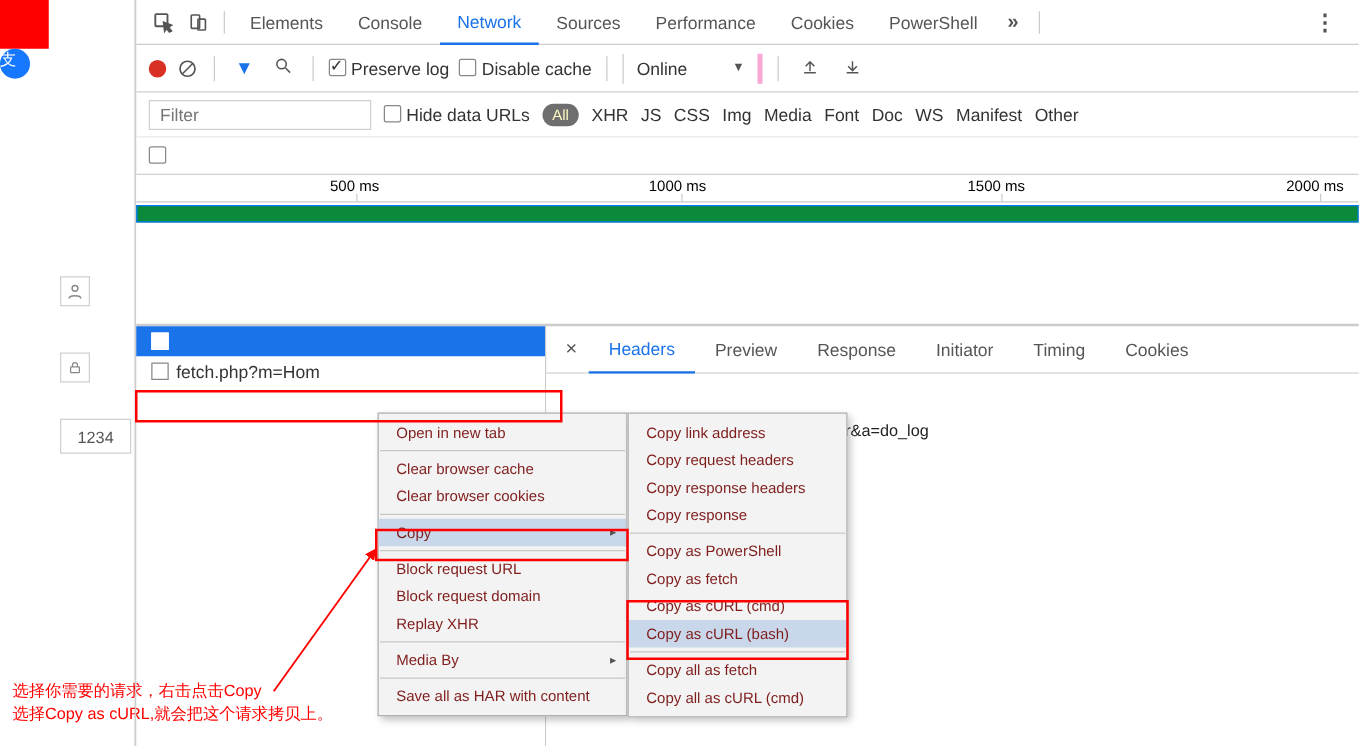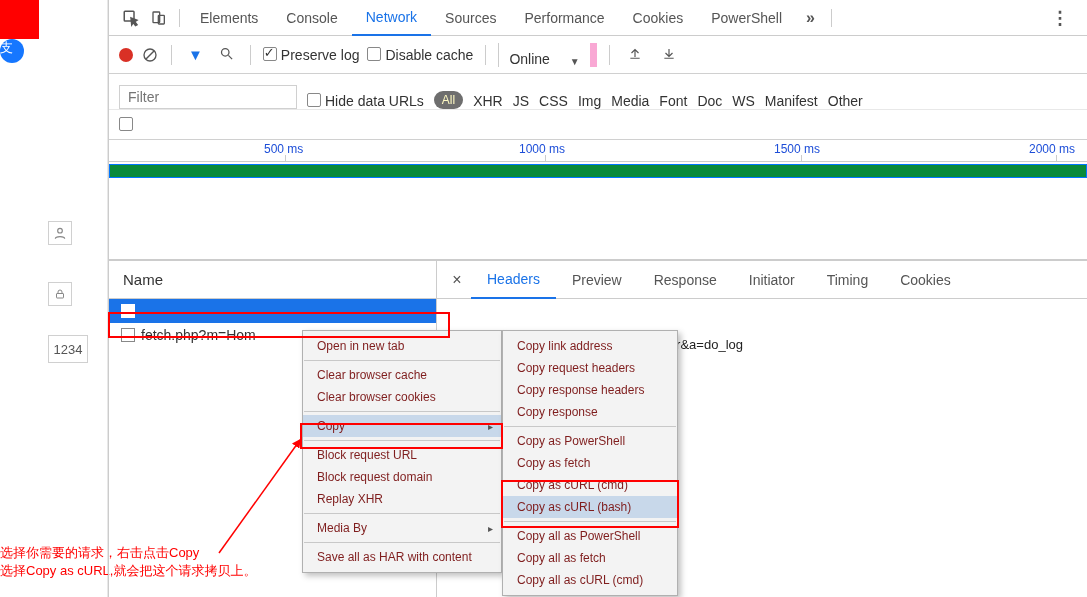--- a/index.html
+++ b/index.html
@@ -1,21 +1,21 @@
 <!DOCTYPE html>
 <html><head>
 <meta charset="utf-8">
 <style>
 *{box-sizing:border-box;margin:0;padding:0;font-family:"Segoe UI",Arial,sans-serif}
 body{background:#fff;width:1087px;height:597px;overflow:hidden;position:relative}
 .leftcol{position:absolute;left:0;top:0;width:108px;height:597px;border-right:1px solid #e8e8e8;background:#fff}
 .left-item{position:absolute;border:1px solid #d0d0d0;background:#fff;display:flex;align-items:center;justify-content:center;font-size:13px;color:#555}
 .left-avatar{left:48px;top:221px;width:24px;height:24px}
 .left-lock{left:48px;top:282px;width:24px;height:24px}
-.left-1234{left:48px;top:335px;width:40px;height:28px}
+.left-1234{left:48px;top:335px;width:57px;height:28px}
 .left-red{left:42px;top:427px;width:39px;height:39px;background:#ff0000;border:none}
 .left-ali{left:48px;top:513px;width:24px;height:24px;border-radius:50%;background:#1677ff;color:#fff;border:none;font-size:13px}
 .annot{position:absolute;font-size:13px;color:#ff0000;line-height:18px}
 
 .dev{position:absolute;left:108px;top:0;right:0;bottom:0;border-left:1px solid #ccc}
 
 .tabstrip{height:36px;border-bottom:1px solid #ccc;display:flex;align-items:center;padding:0 8px;font-size:14px;color:#555}
 .tab-icon{width:28px;height:26px;display:flex;align-items:center;justify-content:center;cursor:pointer;color:#555}
 .tab-sep{width:1px;height:18px;background:#ccc;margin:0 6px}
 .tab{padding:0 14px;height:35px;display:flex;align-items:center;cursor:pointer}
@@ -24,32 +24,32 @@
 .tab-kebab{padding:0 10px;font-size:18px;font-weight:bold;margin-left:auto}
 
 .toolbar{height:38px;border-bottom:1px solid #d0d0d0;display:flex;align-items:center;padding:0 10px;font-size:14px;color:#333;gap:8px}
 .rec{width:14px;height:14px;border-radius:50%;background:#d93025}
 .nosign{width:18px;height:18px;display:flex;align-items:center;justify-content:center}
 .funnel{color:#1a73e8;font-size:15px;padding:0 4px}
 .mag{font-size:15px;padding:0 4px}
 .vline{width:1px;height:20px;background:#ccc;margin:0 4px}
 .cbx{width:14px;height:14px;border:1px solid #888;border-radius:2px;display:inline-block;position:relative;top:1px;margin-right:4px;background:#fff}
 .cbx.checked::after{content:"✓";position:absolute;left:0;top:-3px;font-size:13px;color:#333}
-.select{display:flex;align-items:flex-end;gap:20px;padding:0 10px;height:24px;border-left:1px solid #ccc;border-right:7px solid #f9a8d4}
+.select{display:flex;align-items:center;gap:36px;padding:0 10px;height:24px;border-left:1px solid #ccc;border-right:4px solid #f9a8d4}
 .arrow-down{font-size:10px;color:#555}
 
-.filterbar{height:36px;border-bottom:1px solid #e8e8e8;display:flex;align-items:flex-end;padding:0 10px;font-size:14px;color:#333;gap:10px}
+.filterbar{height:36px;border-bottom:1px solid #e8e8e8;display:flex;align-items:center;padding:0 10px;font-size:14px;color:#333;gap:10px}
 .filter-input{width:178px;height:24px;border:1px solid #d0d0d0;font-size:14px;padding:0 8px;color:#888;background:#fff}
 .pill{background:#6e6e6e;color:#fef9c3;border-radius:9px;padding:2px 8px;font-size:12px}
 .ftype{cursor:pointer}
 
 .samesite{height:30px;display:flex;align-items:center;padding:0 10px;font-size:14px;color:#333;border-bottom:1px solid #d0d0d0}
 
 .timeline{height:120px;border-bottom:1px solid #ccc;position:relative;background:#fff}
-.tl-ticks{height:22px;border-bottom:1px solid #ccc;position:relative;font-size:12px;color:#1d4ed8}
+.tl-ticks{height:22px;border-bottom:1px solid #ccc;position:relative;font-size:12px;color:#000000}
 .tl-tick{position:absolute;top:2px}
 .tl-tickline{position:absolute;top:15px;width:1px;height:6px;background:#ccc}
 .tl-bar{position:absolute;left:0;right:0;top:24px;height:14px;background:#0a8a3a;border:1px solid #0077ff}
 
 .splitpane{position:absolute;left:0;right:0;top:260px;bottom:0;display:flex;border-top:1px solid #ccc}
 .name-col{width:328px;border-right:1px solid #ccc;display:flex;flex-direction:column}
 .name-head{height:38px;display:flex;align-items:center;padding:0 14px;font-size:15px;color:#333;border-bottom:1px solid #ccc}
 .name-list{flex:1;font-size:14px;color:#333}
 .name-row{height:24px;display:flex;align-items:center;padding:0 12px;gap:6px}
 .name-row.sel{background:#1a73e8;color:#fff}
@@ -89,21 +89,21 @@
   <div class="left-item left-lock">
       <svg width="12" height="12" viewBox="0 0 24 24" fill="none" stroke="#888" stroke-width="2">
         <rect x="5" y="11" width="14" height="9" rx="1"></rect>
         <path d="M8 11V8a4 4 0 0 1 8 0v3"></path>
       </svg>
     </div>
   <div class="left-item left-1234">1234</div>
   <div class="left-red"></div>
   <div class="left-ali">支</div>
 </div>
-<div class="annot" style="left:0;top:544px">
+<div class="annot" style="left:10px;top:544px">
   <div>选择你需要的请求，右击点击Copy</div>
   <div>选择Copy as cURL,就会把这个请求拷贝上。</div>
 </div>
 <svg class="arrow-svg" width="100" height="120">
   <defs>
       <marker id="ah" markerWidth="6" markerHeight="6" refX="5" refY="3" orient="auto">
         <path d="M0,0 L6,3 L0,6 Z" fill="#ff0000"></path>
       </marker>
     </defs>
   <line x1="5" y1="115" x2="86" y2="2" stroke="#ff0000" stroke-width="1.5" marker-end="url(#ah)"></line>
@@ -197,21 +197,20 @@
       <span class="tl-tick" style="left:665px">1500 ms</span>
       <span class="tl-tickline" style="left:692px"></span>
       <span class="tl-tick" style="left:920px">2000 ms</span>
       <span class="tl-tickline" style="left:947px"></span>
     </div>
     <div class="tl-bar"></div>
   </div>
 
   <div class="splitpane">
     <div class="name-col">
-      <div class="name-head">Name</div>
       <div class="name-list">
         <div class="name-row sel">
             <span class="doc-icon"></span>
           </div>
         <div class="name-row">
             <span class="doc-icon"></span>
             <span>fetch.php?m=Hom</span>
           </div>
       </div>
     </div>
@@ -261,20 +260,19 @@
   <div class="ctx-item">Copy link address</div>
   <div class="ctx-item">Copy request headers</div>
   <div class="ctx-item">Copy response headers</div>
   <div class="ctx-item">Copy response</div>
   <div class="ctx-sep"></div>
   <div class="ctx-item">Copy as PowerShell</div>
   <div class="ctx-item">Copy as fetch</div>
   <div class="ctx-item">Copy as cURL (cmd)</div>
   <div class="ctx-item hover">Copy as cURL (bash)</div>
   <div class="ctx-sep"></div>
-  <div class="ctx-item">Copy all as PowerShell</div>
   <div class="ctx-item">Copy all as fetch</div>
   <div class="ctx-item">Copy all as cURL (cmd)</div>
 </div>
 
 <div class="sel-highlight"></div>
 <div class="hl-copy"></div>
 <div class="hl-curl"></div>
 
 </body></html>

